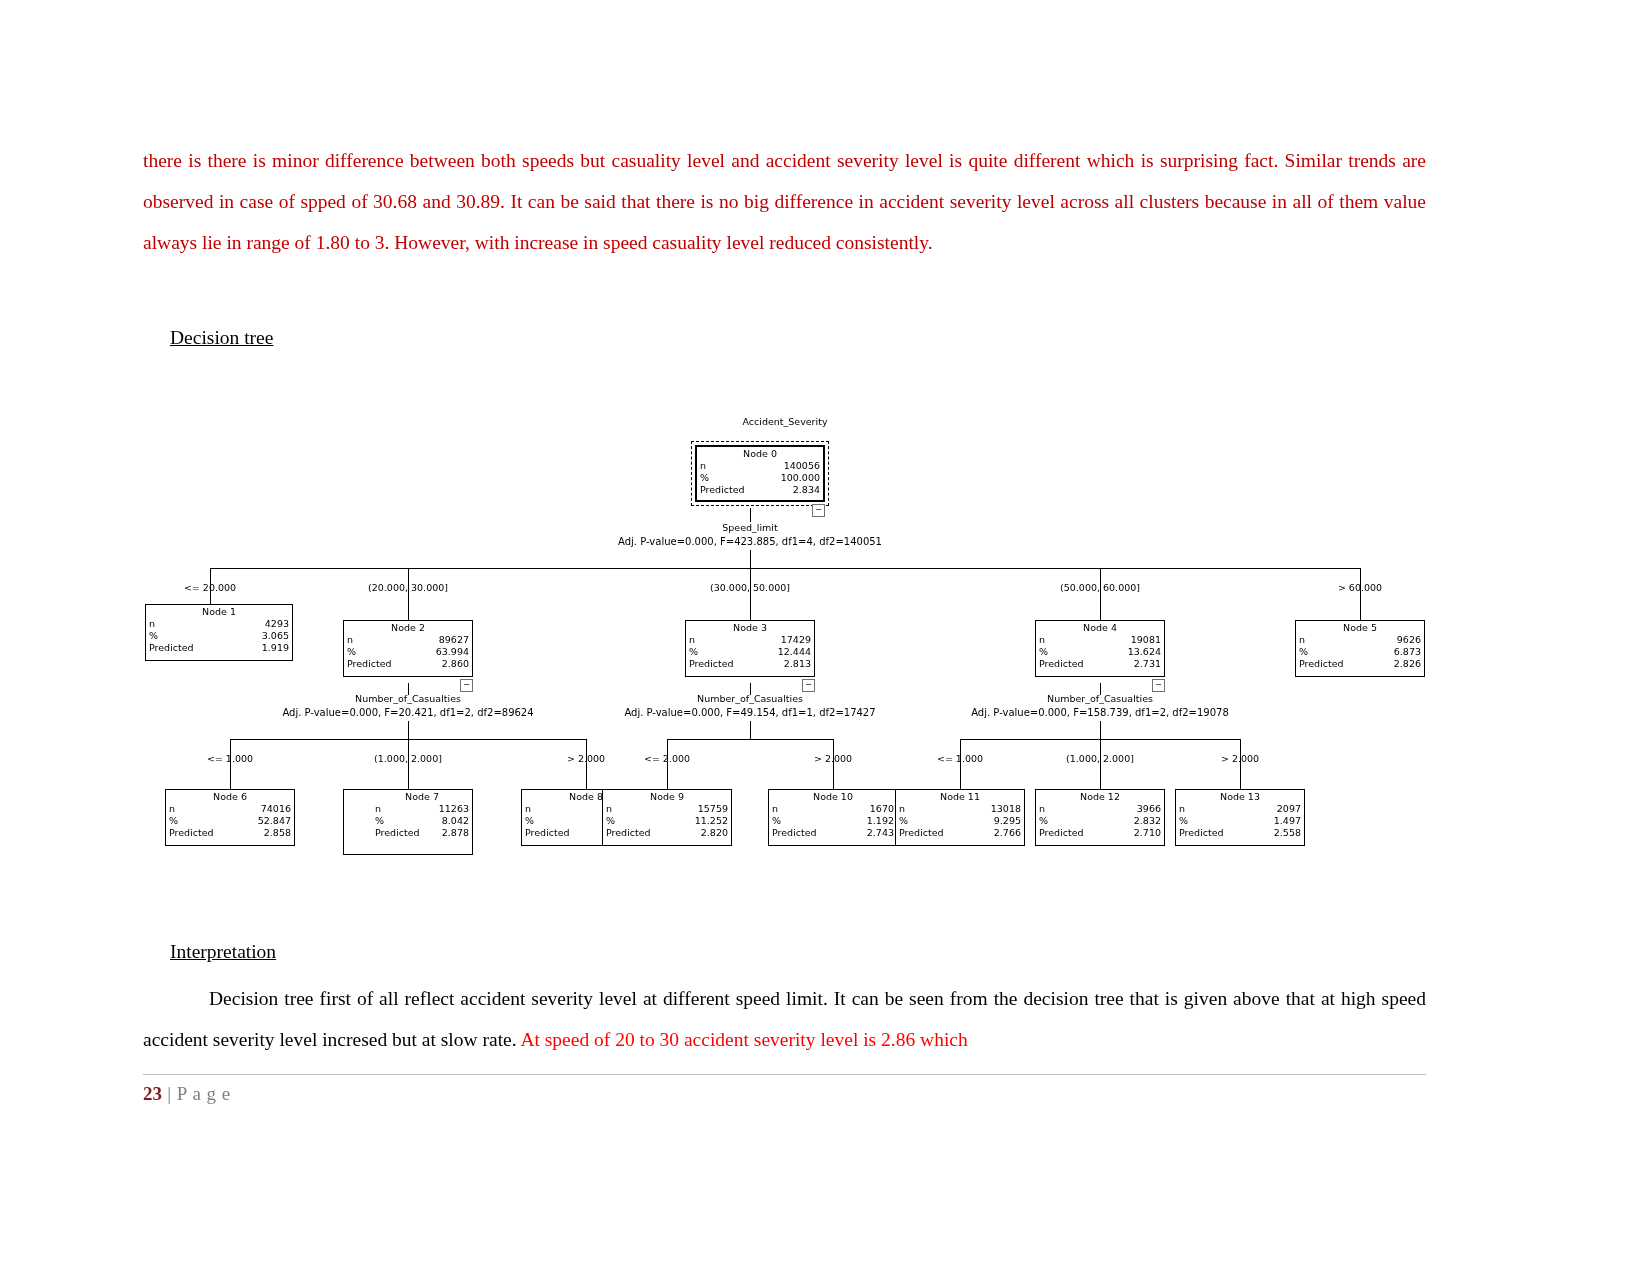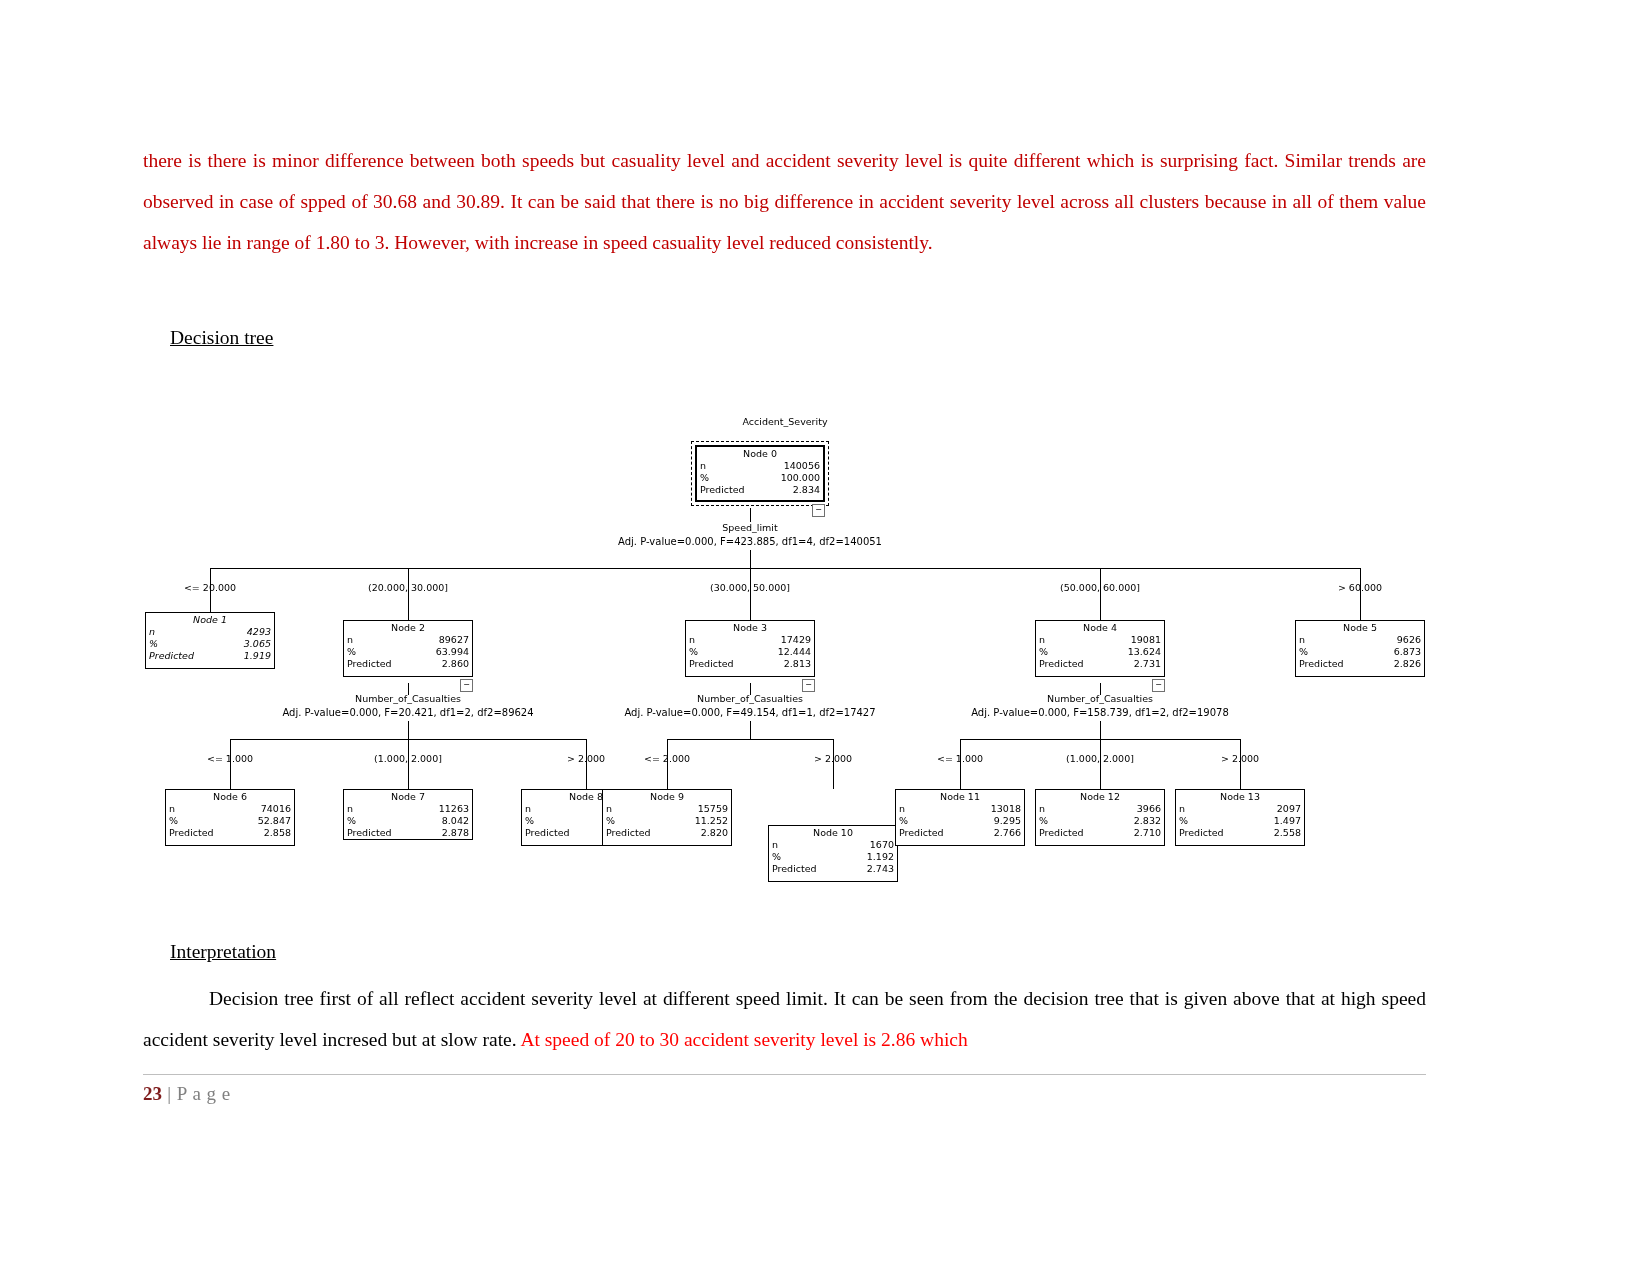--- a/index.html
+++ b/index.html
@@ -176,21 +176,21 @@
     <div class="ln v" style="left:610px;top:168px;height:52px;"></div>
     <div class="ln v" style="left:960px;top:168px;height:52px;"></div>
     <div class="ln v" style="left:1220px;top:168px;height:52px;"></div>
 
     <div class="lbl" style="left:10px;top:182px;width:120px;">&lt;= 20.000</div>
     <div class="lbl" style="left:208px;top:182px;width:120px;">(20.000, 30.000]</div>
     <div class="lbl" style="left:550px;top:182px;width:120px;">(30.000, 50.000]</div>
     <div class="lbl" style="left:900px;top:182px;width:120px;">(50.000, 60.000]</div>
     <div class="lbl" style="left:1160px;top:182px;width:120px;">&gt; 60.000</div>
 
-    <div class="tnode" style="left:5px;top:212px;width:130px;height:57px;font-style:italic;">
+    <div class="tnode" style="left:5px;top:204px;width:148px;height:57px;">
       <div class="title">Node 1</div>
       <div class="row">
           <span class="k">n</span>
           <span class="v">4293</span>
         </div>
       <div class="row">
           <span class="k">%</span>
           <span class="v">3.065</span>
         </div>
       <div class="row">
@@ -309,21 +309,21 @@
       <div class="row">
           <span class="k">%</span>
           <span class="v">52.847</span>
         </div>
       <div class="row">
           <span class="k">Predicted</span>
           <span class="v">2.858</span>
         </div>
     </div>
 
-    <div class="tnode" style="left:203px;top:389px;width:130px;height:51px;">
+    <div class="tnode" style="left:203px;top:389px;width:130px;height:66px;padding-left:28px;">
       <div class="title">Node 7</div>
       <div class="row">
           <span class="k">n</span>
           <span class="v">11263</span>
         </div>
       <div class="row">
           <span class="k">%</span>
           <span class="v">8.042</span>
         </div>
       <div class="row">
@@ -357,21 +357,21 @@
       <div class="row">
           <span class="k">%</span>
           <span class="v">11.252</span>
         </div>
       <div class="row">
           <span class="k">Predicted</span>
           <span class="v">2.820</span>
         </div>
     </div>
 
-    <div class="tnode" style="left:628px;top:389px;width:130px;height:57px;margin-top:36px;">
+    <div class="tnode" style="left:628px;top:389px;width:130px;height:57px;">
       <div class="title">Node 10</div>
       <div class="row">
           <span class="k">n</span>
           <span class="v">1670</span>
         </div>
       <div class="row">
           <span class="k">%</span>
           <span class="v">1.192</span>
         </div>
       <div class="row">

